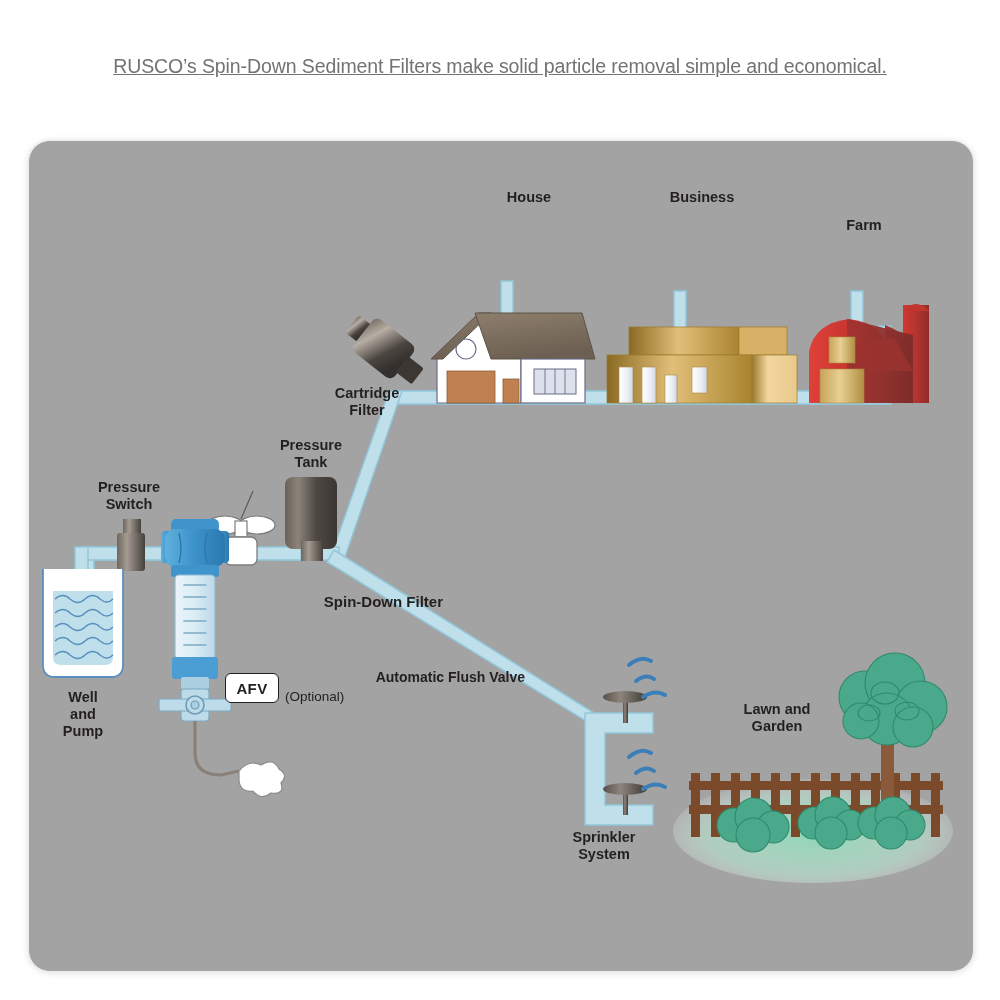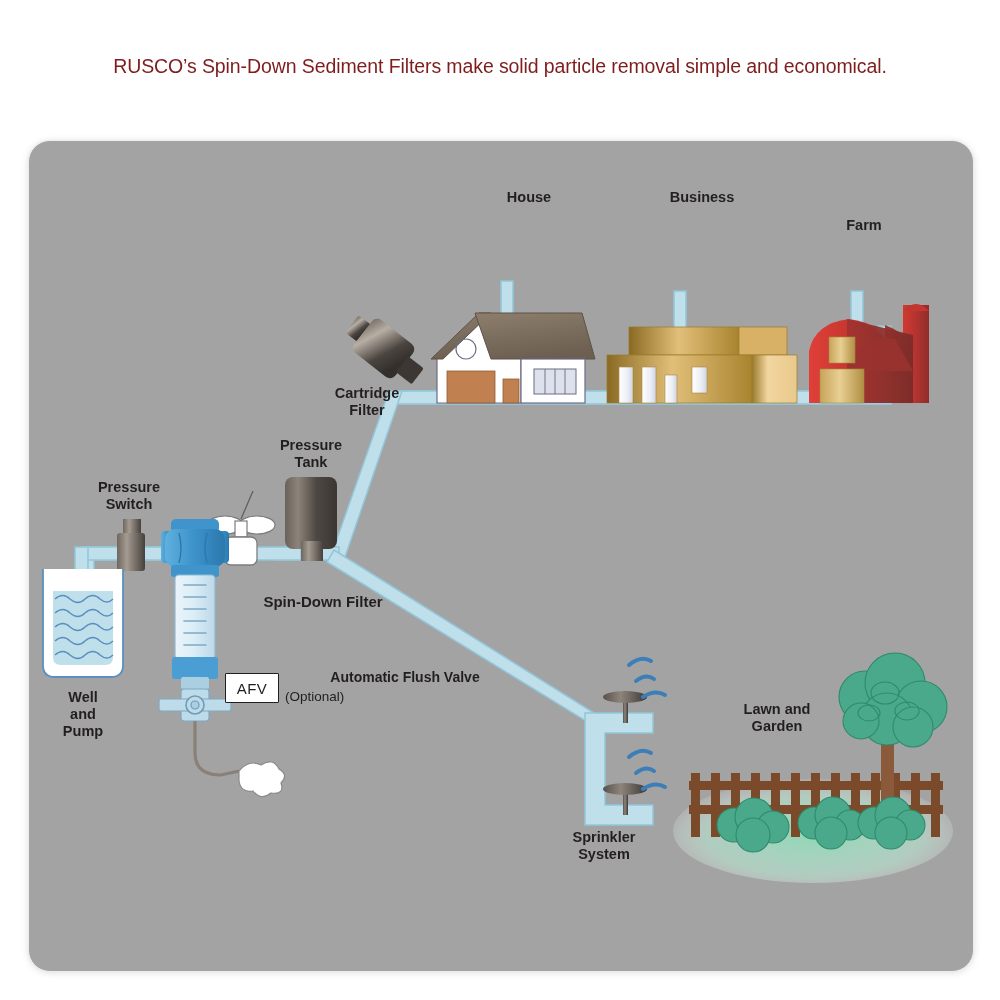--- a/index.html
+++ b/index.html
@@ -6,24 +6,25 @@
   body{
     width:1000px;height:1000px;
     background:#ffffff;
     font-family:"Liberation Sans", sans-serif;
     overflow:hidden;
     position:relative;
   }
   .headline{
     position:absolute;left:0;top:52px;width:1000px;
     text-align:center;
-    color:#7f1d1d;
+    color:#737373;
     font-size:19.5px;
     line-height:28px;
     letter-spacing:-0.1px;
+    text-decoration:underline;
   }
   .headline div{display:block;}
   .card{
     position:absolute;left:28px;top:140px;
     width:944px;height:830px;
     background:#a3a3a3;
     border-radius:22px;
     border:1px solid #ececec;
     box-shadow:0 1px 7px rgba(0,0,0,0.13);
     overflow:hidden;
@@ -32,35 +33,35 @@
   svg.diagram{position:absolute;left:0;top:0;}
   .lbl{
     position:absolute;
     color:#231f20;
     font-weight:bold;
     font-size:14.5px;
     line-height:17px;
     text-align:center;
     white-space:pre-line;
   }
-  .lbl.left{text-align:center;}
+  .lbl.left{text-align:right;}
   .sub{
     position:absolute;
     color:#231f20;
     font-weight:normal;
     font-size:13.5px;
     line-height:16.5px;
     white-space:pre-line;
   }
   .afvbox{
     position:absolute;
     border:1.6px solid #231f20;
-    border-radius:1px;
+    border-radius:6px;
     background:#fff;
-    font-weight:normal;
+    font-weight:bold;
     font-size:15px;
     color:#231f20;
     display:flex;align-items:center;justify-content:center;
     letter-spacing:0.4px;
   }
 </style>
 </head>
 <body>
 
 <div class="headline">

